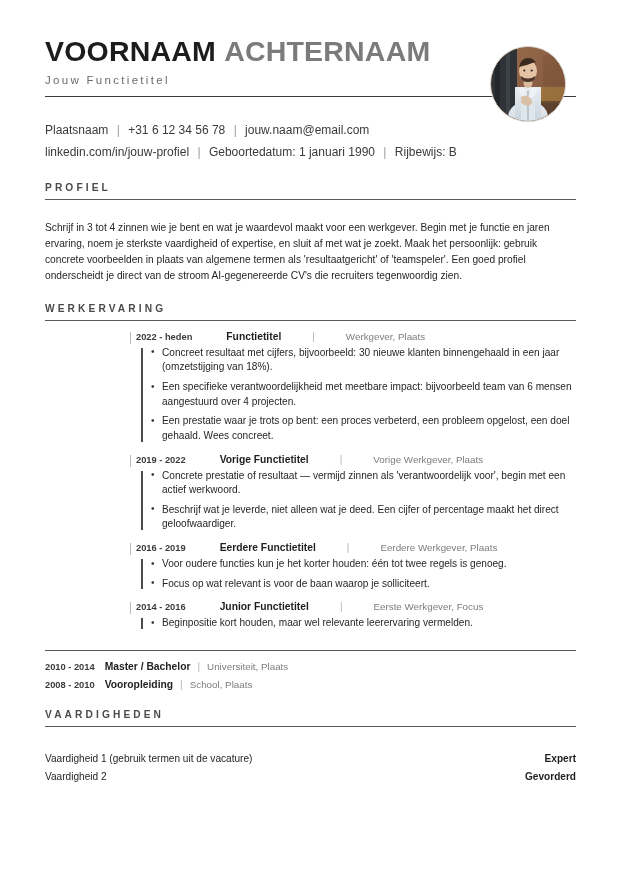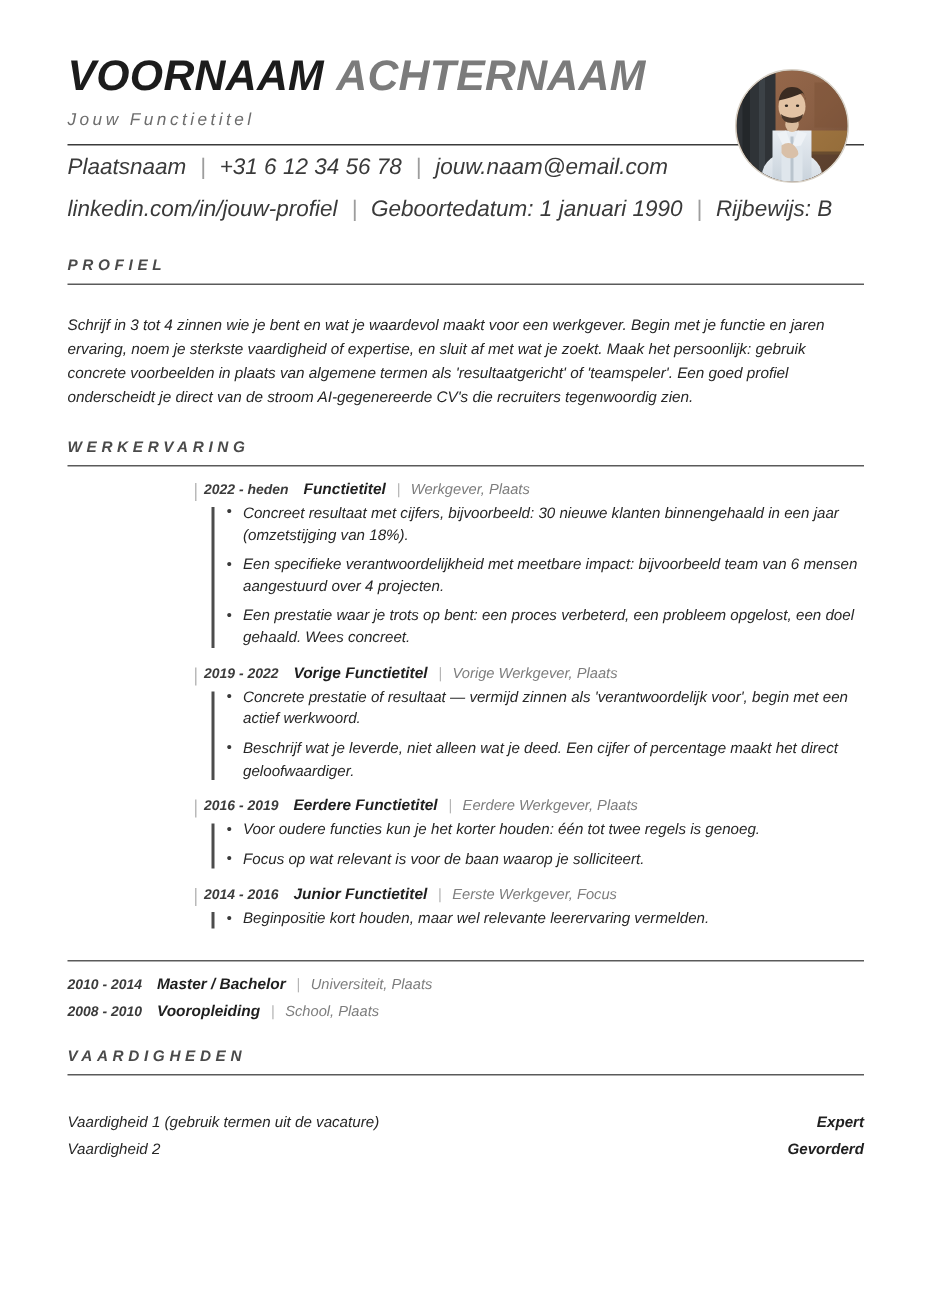--- a/index.html
+++ b/index.html
@@ -14,21 +14,20 @@
     color: #2b2b2b;
     overflow: hidden;
   }
   .page {
     position: relative;
     width: 621px;
     height: 690px;
     background: #ffffff;
     box-sizing: border-box;
     padding: 0 45px;
-    font-style: italic;
   }
 
   
   .header {
     position: relative;
     padding-top: 36px;
   }
   .name-line {
     font-size: 28.5px;
     line-height: 1.08;
@@ -48,22 +47,22 @@
     font-size: 11.5px;
     letter-spacing: 2.3px;
     color: #6d6d6d;
   }
   .header-rule {
     margin-top: 10px;
     border-top: 1.6px solid #3b3b3b;
     height: 0;
   }
   .contact-block {
-    margin-top: 1px;
-    font-size: 15px;
+    margin-top: 22px;
+    font-size: 12px;
     color: #3a3a3a;
     line-height: 1.85;
   }
   .contact-sep {
     color: #9d9d9d;
     padding: 0 5px;
   }
 
   
   .avatar {
@@ -104,20 +103,21 @@
   }
 
   
   .exp-list { margin-top: 10px; }
   .exp-item { margin-bottom: 10px; }
   .exp-head {
     display: flex;
     align-items: baseline;
     padding-left: 91px;
     position: relative;
+    gap: 24px;
   }
   .exp-head::before {
     content: "";
     position: absolute;
     left: 85px;
     top: 1px;
     width: 1px;
     height: 12px;
     background: #b9b9b9;
   }

